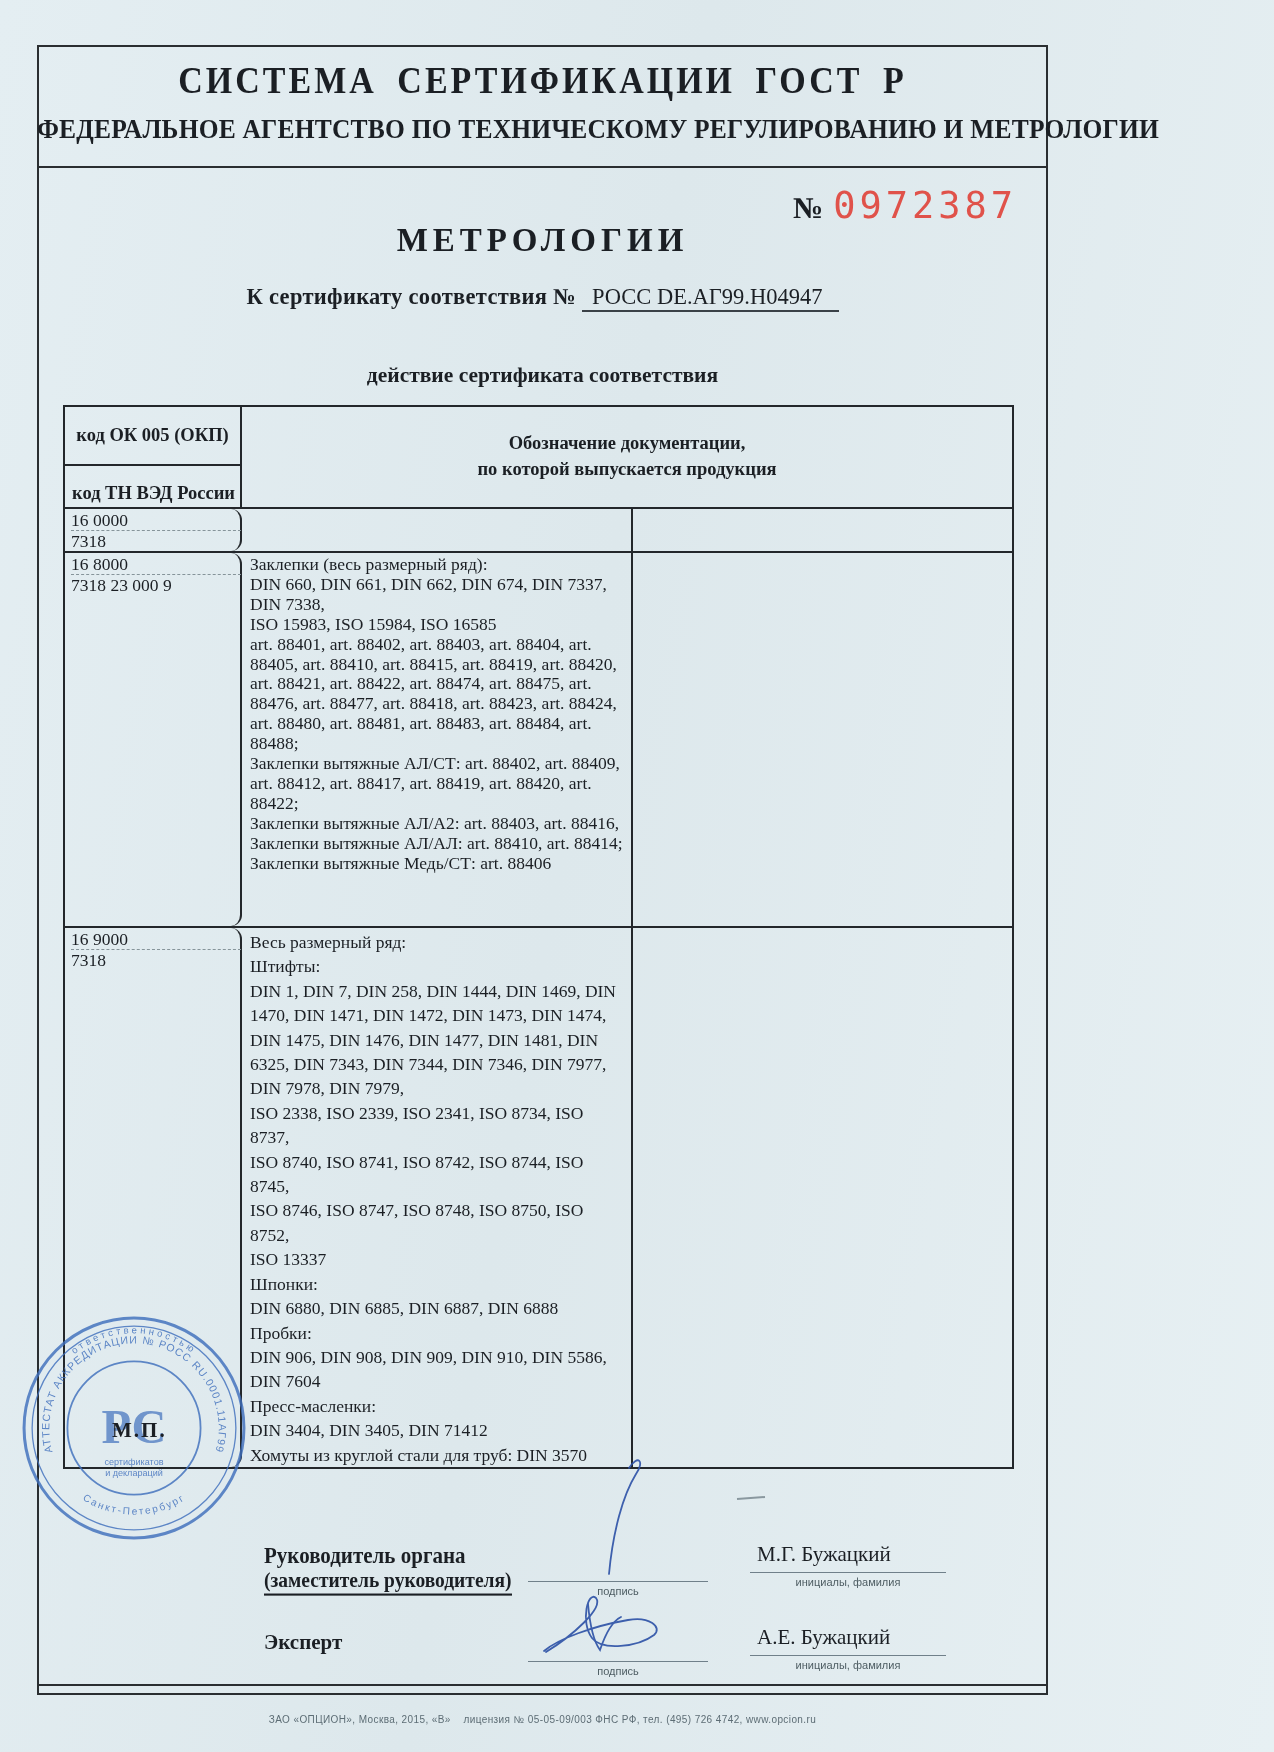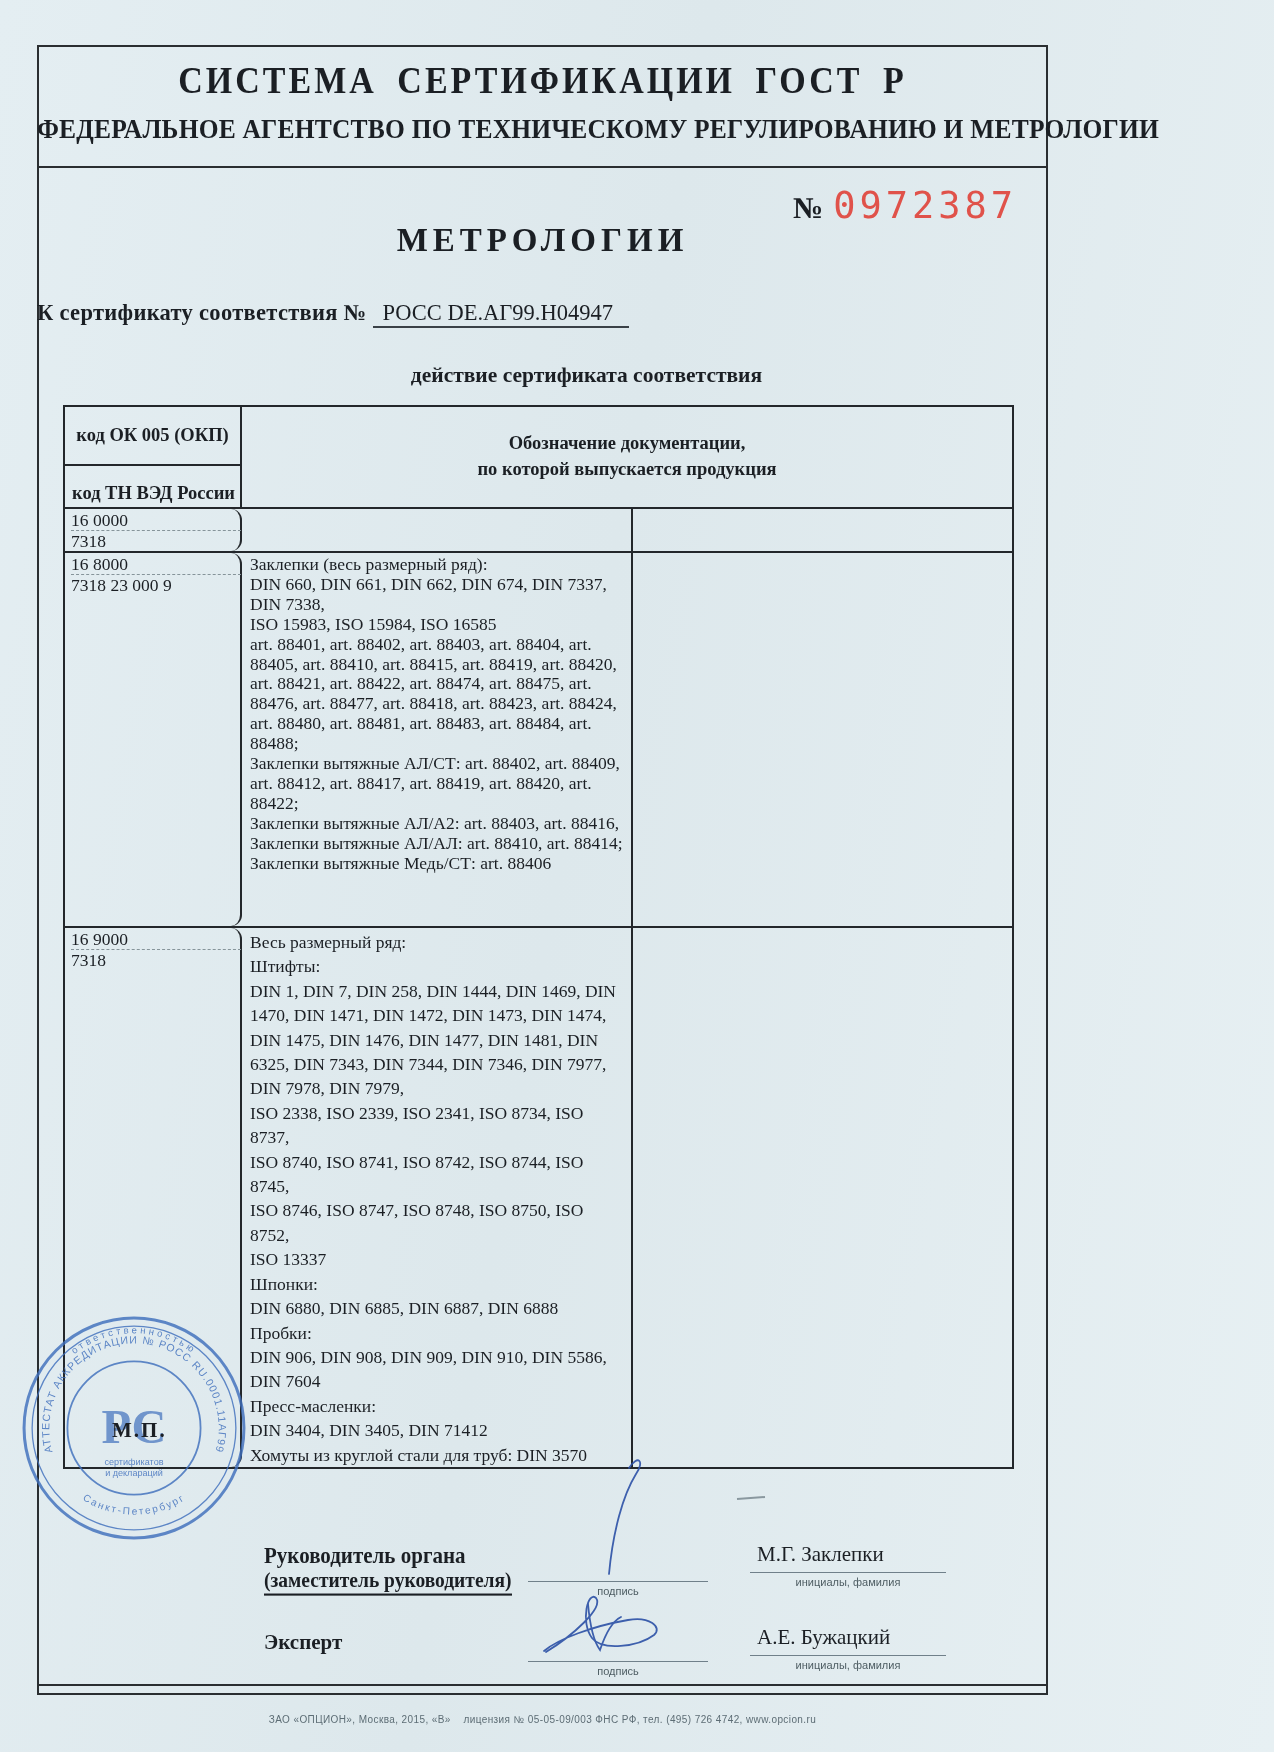--- a/index.html
+++ b/index.html
@@ -19,26 +19,26 @@
     font-size:25.5px;font-weight:bold;letter-spacing:.2px;transform:scaleY(1.08);white-space:nowrap;}
 
   .doc-no{position:absolute;left:793px;top:184px;display:flex;align-items:baseline;gap:10px;}
   .doc-no .nolabel{font-size:30px;font-weight:600;}
   .doc-no .digits{font-family:"DejaVu Sans Mono",monospace;font-size:37px;color:#e0524a;
     letter-spacing:4px;font-weight:500;}
 
   .title{position:absolute;left:37px;top:222px;width:1011px;text-align:center;
     font-size:33px;font-weight:bold;letter-spacing:5px;}
 
-  .cert-line{position:absolute;left:37px;top:284px;width:1011px;text-align:left;font-size:22.5px;margin-top:16px;}
+  .cert-line{position:absolute;left:37px;top:284px;width:1011px;text-align:center;font-size:22.5px;}
   .cert-line .lbl{font-weight:bold;letter-spacing:.3px;}
   .cert-line .num{border-bottom:2px solid #3a4147;padding:0 16px 1px 10px;margin-left:6px;}
 
   .subtitle{position:absolute;left:37px;width:1011px;text-align:center;font-size:21.5px;font-weight:bold;}
-  .sub1{top:333px;} .sub2{top:363px;padding-left:44px;}
+  .sub1{top:333px;} .sub2{top:363px;}
 
   .ctable{position:absolute;left:63px;top:405px;width:951px;border:2px solid #23272b;
     box-sizing:border-box;font-size:17.5px;}
   .trow{display:flex;border-top:2px solid #23272b;box-sizing:border-box;}
   .trow.first{border-top:none;}
   .c1{width:177px;border-right:2px solid #23272b;box-sizing:border-box;}
   .c2{width:391px;border-right:2px solid #23272b;box-sizing:border-box;}
   .c3{flex:1;box-sizing:border-box;}
   .hrow{height:100px;}
   .hrow .c1{display:flex;flex-direction:column;gap:14px;}
@@ -203,21 +203,21 @@
 
   <div class="role1a">Руководитель органа</div>
   <div class="role1b">(заместитель руководителя)</div>
   <div class="role2">Эксперт</div>
 
   <div class="sigline sl1"></div>
   <div class="smallcap sc1">подпись</div>
   <div class="sigline sl2"></div>
   <div class="smallcap sc2">подпись</div>
 
-  <div class="name n1">М.Г. Заклепки</div>
+  <div class="name n1">М.Г. Бужацкий</div>
   <div class="nameline nl1"></div>
   <div class="smallcap nc1">инициалы, фамилия</div>
 
   <div class="name n2">А.Е. Бужацкий</div>
   <div class="nameline nl2"></div>
   <div class="smallcap nc2">инициалы, фамилия</div>
 
   <svg class="pen" viewBox="0 0 1274 1752">
     <g fill="none" stroke="#2c51a6" stroke-width="1.8" stroke-linecap="round" opacity=".9">
       <path d="M 629,1468 c 9,-14 16,-7 7,6 c -13,21 -23,57 -27,100"></path>

